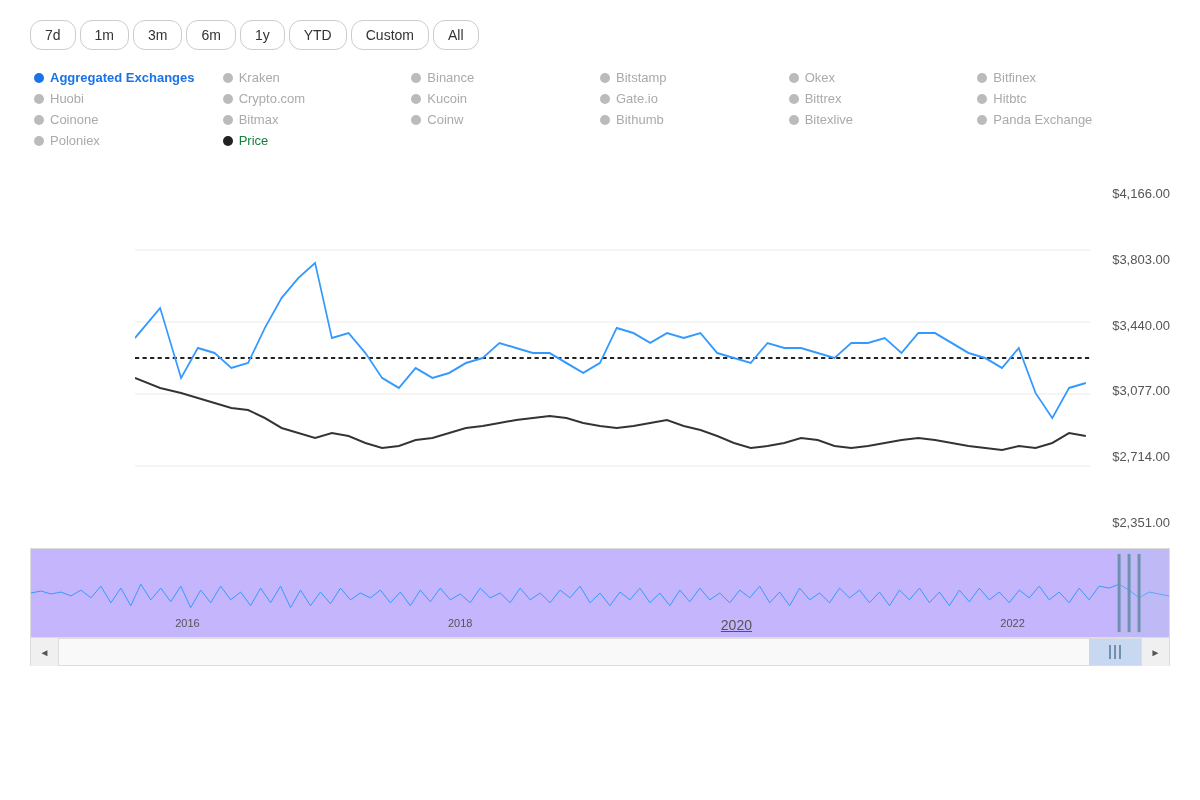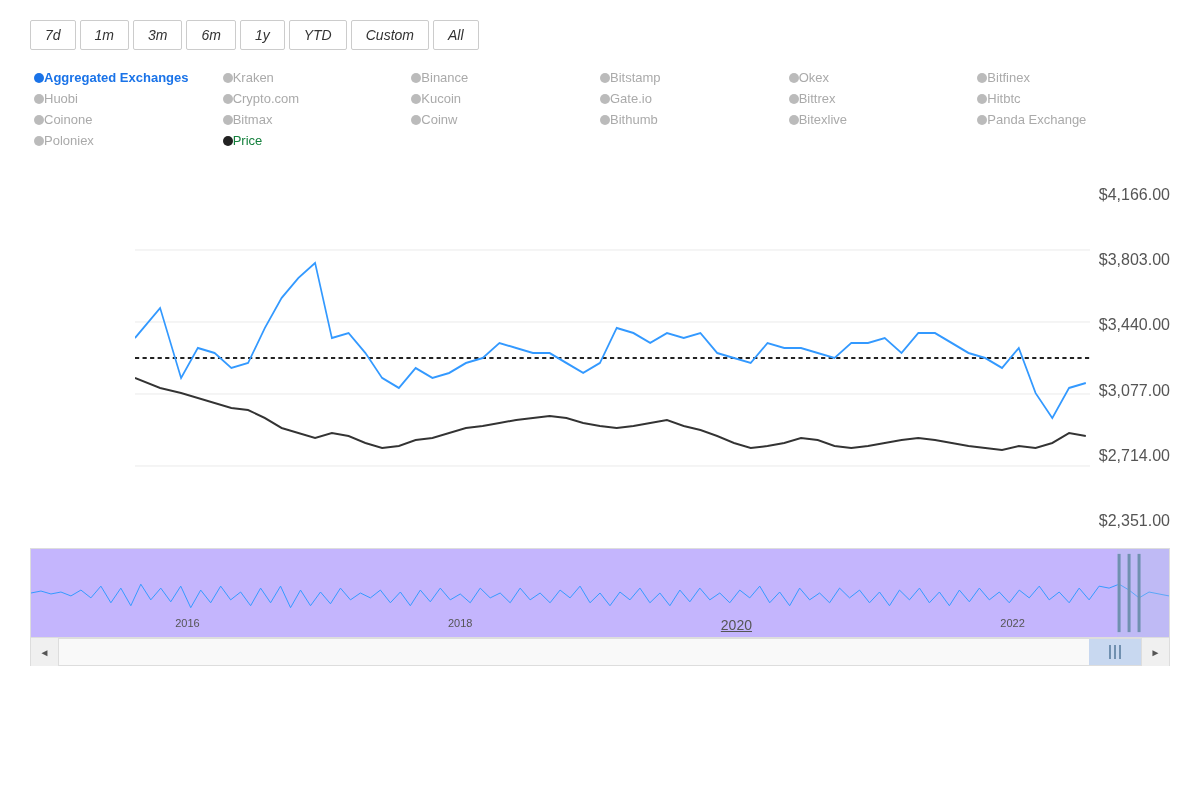--- a/index.html
+++ b/index.html
@@ -23,41 +23,41 @@
     
     .time-buttons {
       display: flex;
       gap: 4px;
       margin-bottom: 20px;
     }
 
     .time-btn {
       padding: 6px 14px;
       border: 1px solid #ccc;
-      border-radius: 2px;
+      border-radius: 12px;
       background: #fff;
       color: #333;
       font-size: 14px;
       cursor: pointer;
       font-weight: 500;
-      font-style: italic;
     }
 
     
     .legend {
       display: grid;
       grid-template-columns: repeat(6, 1fr);
       gap: 6px 0;
       margin-bottom: 30px;
       padding: 0 4px;
     }
 
     .legend-item {
       display: flex;
       align-items: center;
+      gap: 6px;
       color: #aaa;
       font-size: 13px;
       white-space: nowrap;
     }
 
     .legend-item.active {
       color: #1a73e8;
       font-weight: 600;
     }
 
@@ -183,21 +183,21 @@
       height: 100%;
       width: 75px;
       display: flex;
       flex-direction: column;
       justify-content: space-between;
       padding: 8px 0;
       text-align: right;
     }
 
     .y-label-right {
-      font-size: 16px;
+      font-size: 13px;
       color: #555;
       text-align: right;
     }
 
     
     .x-axis {
       display: flex;
       justify-content: space-between;
       padding: 0 105px 0 105px;
       margin-bottom: 12px;

